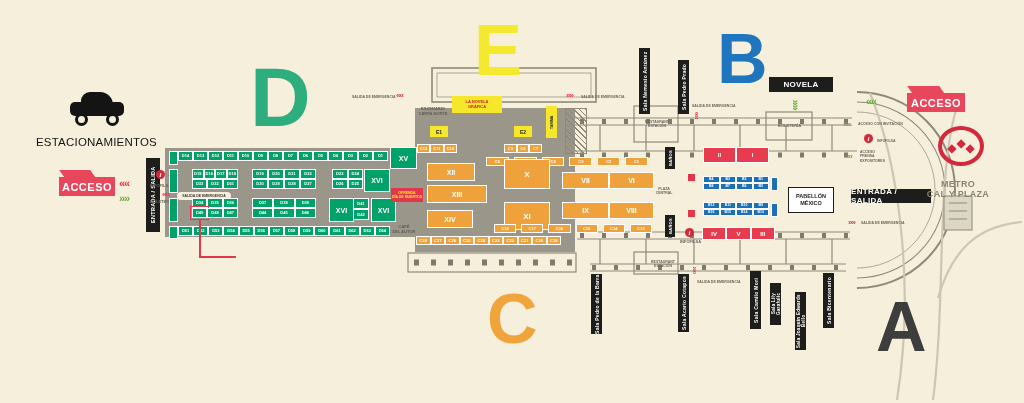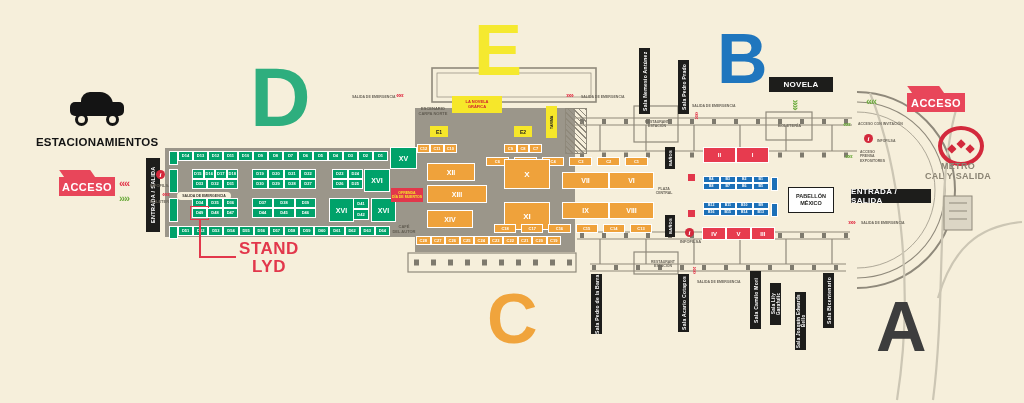--- a/index.html
+++ b/index.html
@@ -58,21 +58,21 @@
   .metro-ring{position:absolute;width:38px;height:32px;border:4px solid #D3293C;border-radius:50%;
     display:flex;align-items:center;justify-content:center}
   .metro-ring span{color:#D3293C;font-size:12px;line-height:1}
   .metro-ring span:nth-child(2){transform:translateY(-3px)}
   .metro-ring span:nth-child(1),.metro-ring span:nth-child(3){transform:translateY(2px)}
   .metro-txt{position:absolute;color:#8B8474;font-weight:bold;text-align:center;font-size:9px;
     line-height:1.15;letter-spacing:.3px;width:70px}
   .lead{position:absolute;background:#E2374B}
   .callout-txt{position:absolute;color:#E2374B;font-weight:bold;font-size:17px;line-height:1.08;
     text-align:center;letter-spacing:.5px}
-  .parking-label{position:absolute;color:#141414;font-weight:bold;font-size:11.5px;letter-spacing:.2px}
+  .parking-label{position:absolute;color:#141414;font-weight:normal;font-size:11.5px;letter-spacing:.2px}
 </style>
 </head>
 <body>
 
 <div id="map">
 
   <svg style="position:absolute;left:0;top:0" width="1024" height="403" viewBox="0 0 1024 403" fill="none">
     <g stroke="#8F897B" stroke-width="1.2">
       <path d="M575 118H852M575 125H852"></path>
       <path d="M575 151H857"></path>
@@ -244,24 +244,20 @@
       <div class="sb">D59</div>
       <div class="sb">D60</div>
       <div class="sb">D61</div>
       <div class="sb">D62</div>
       <div class="sb">D63</div>
       <div class="sb">D64</div>
     </div>
 
   <div class="lead" style="left:199px;top:220px;width:2px;height:38px"></div>
   <div class="lead" style="left:199px;top:256px;width:37px;height:2px"></div>
-  <div class="callout-txt" style="left:238px;top:240px;width:62px">
-    <div>STAND</div>
-      <div>LYD</div>
-  </div>
 
   <div class="tl onslab" style="left:418px;top:106px;text-align:center;width:30px">
     <div>ESCENARIO</div>
       <div>CARPA NORTE</div>
   </div>
   <div class="yellow" style="left:452px;top:96px;width:50px;height:17px;flex-direction:column;color:#D2232F;font-size:4px;line-height:1.2">
     <div>LA NOVELA</div>
       <div>GRÁFICA</div>
   </div>
   <div class="yellow" style="left:430px;top:126px;width:18px;height:11px">E1</div>
@@ -423,18 +419,18 @@
     <div>ACCESO</div>
       <div>PRENSA</div>
       <div>EXPOSITORES</div>
   </div>
 
   <div class="metro-ring" style="left:938px;top:126px">
     <span>◆</span>
       <span>◆</span>
       <span>◆</span>
   </div>
-  <div class="metro-txt" style="left:923px;top:161px">
+  <div class="metro-txt" style="left:923px;top:179px">
     <div>METRO</div>
-      <div>CAL Y SALIDA</div>
+      <div>CAL Y PLAZA</div>
   </div>
 
 </div>
 
 </body></html>

